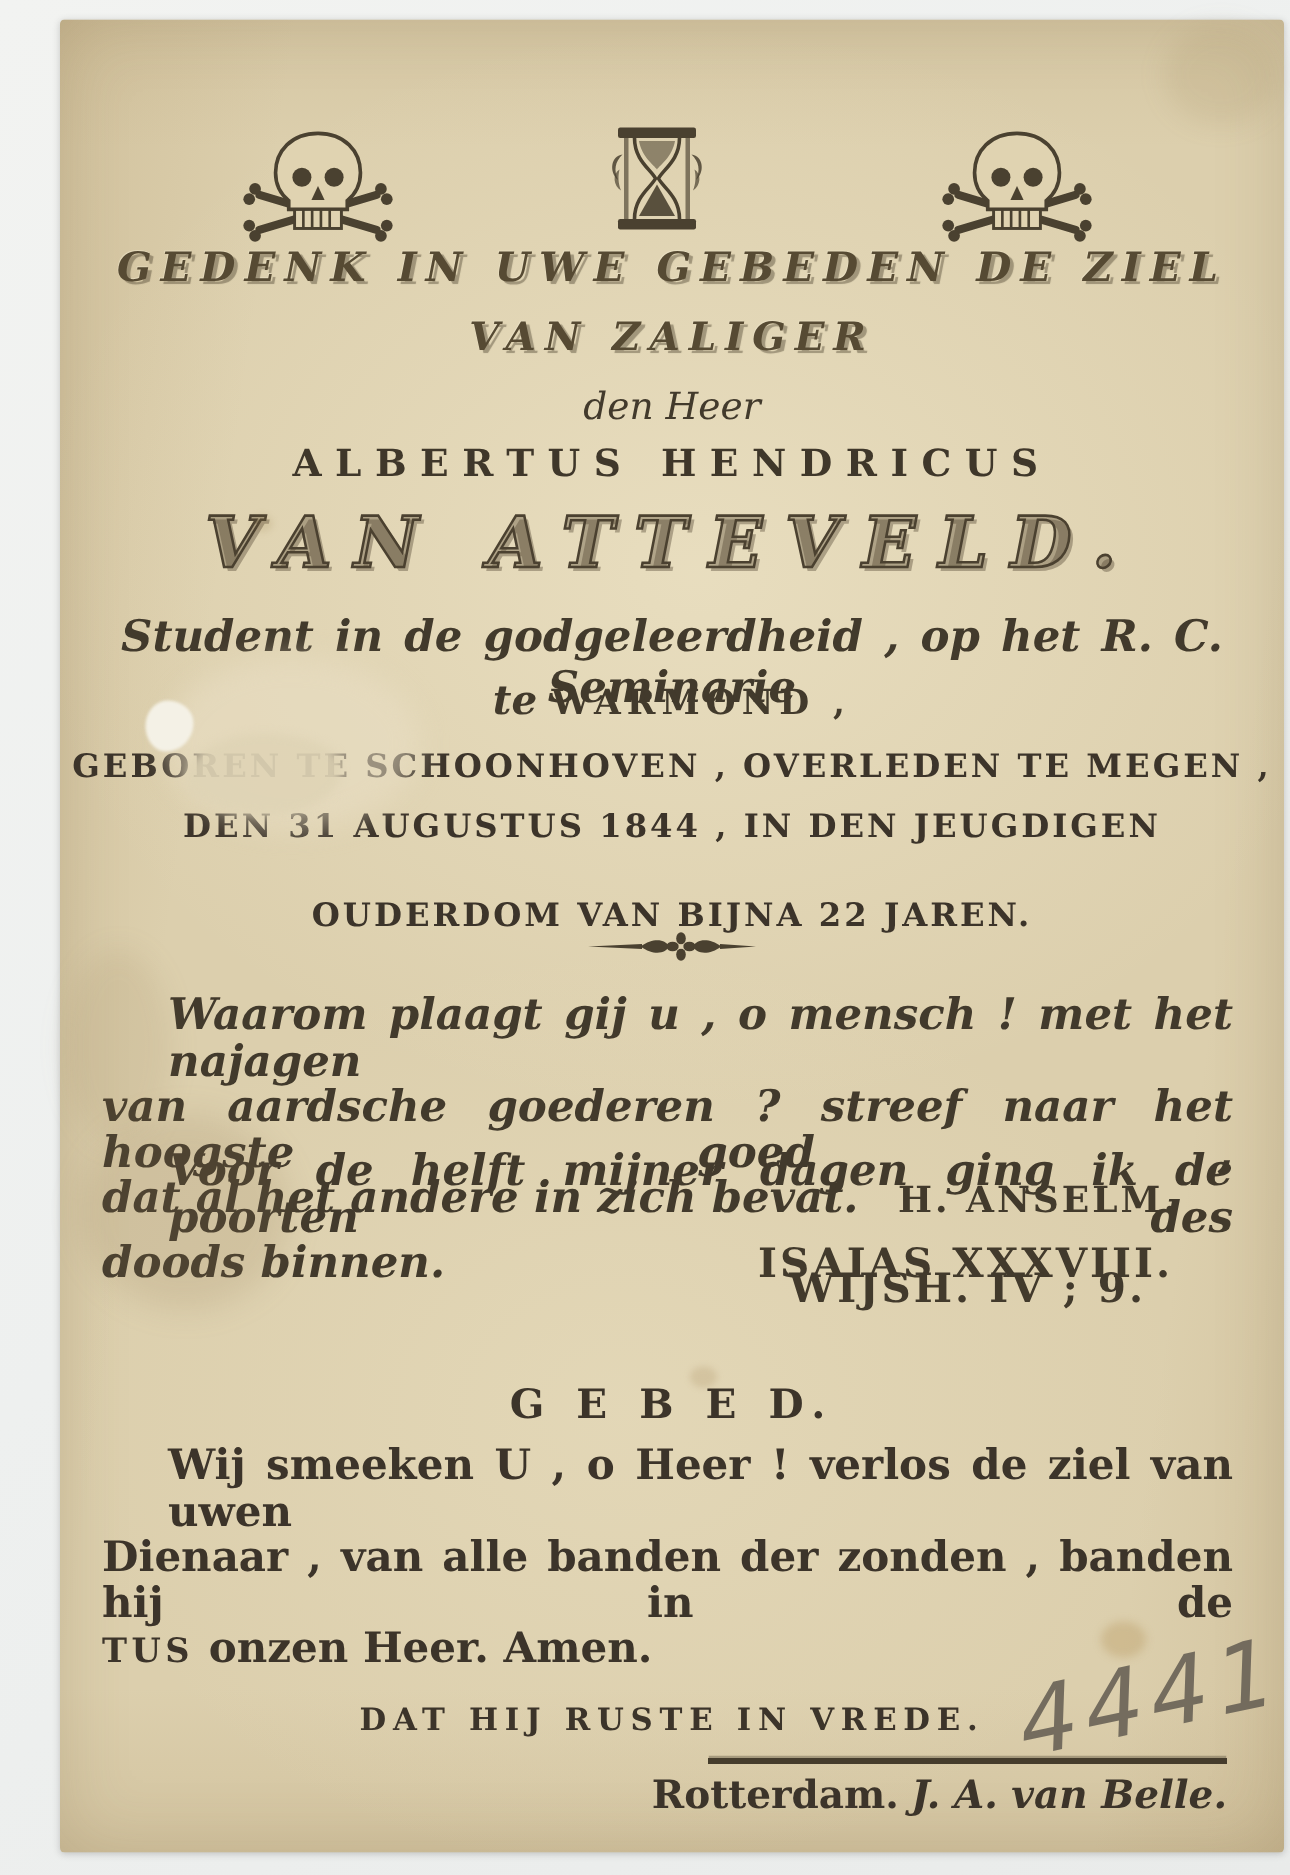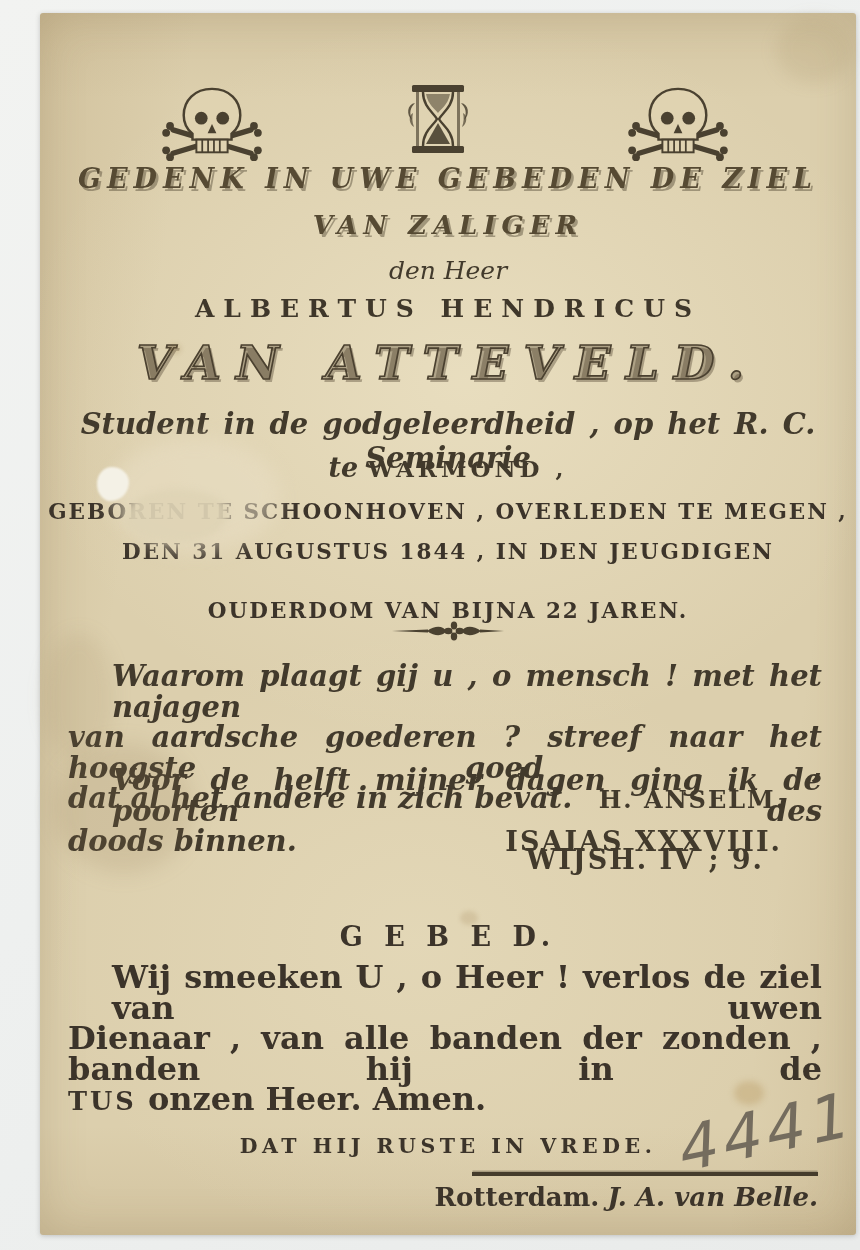--- a/index.html
+++ b/index.html
@@ -77,21 +77,21 @@
   .q1{top:648px;}
   .q2{top:752px;}
   .q3{top:828px;}
   .lastline{display:flex;justify-content:space-between;align-items:baseline;}
   .cite{font-style:normal;font-weight:bold;letter-spacing:2px;font-size:24px;margin-right:36px;white-space:nowrap;}
   .cite-big{font-size:27px;margin-right:40px;}
   .cite-line{text-align:right;padding-right:58px;font-style:normal;font-size:27px;font-weight:bold;letter-spacing:2px;margin-top:4px;}
   
   .gebed-heading{top:908px;font-size:27px;font-weight:bold;letter-spacing:6px;color:#3c342a;}
   .prayer{position:absolute;left:28px;right:34px;top:949px;
-    font-size:32px;line-height:30.5px;font-weight:bold;color:#3c342a;}
+    font-size:28px;line-height:30.5px;font-weight:bold;color:#3c342a;}
   .prayer .sc{font-size:0.8em;letter-spacing:3px;}
   
   .rest-line{top:1121px;font-size:20.5px;font-weight:bold;letter-spacing:4.5px;color:#3c342a;}
   .pencil{
     position:absolute;left:638px;top:1082px;
     font-family:"DejaVu Sans","Liberation Sans",sans-serif;
     font-size:62px;color:rgba(101,95,83,0.88);letter-spacing:5px;
     transform:rotate(-12deg) skewX(-14deg);
   }
   .rule{position:absolute;right:38px;top:1159px;width:346px;height:3.5px;background:#453c2c;

